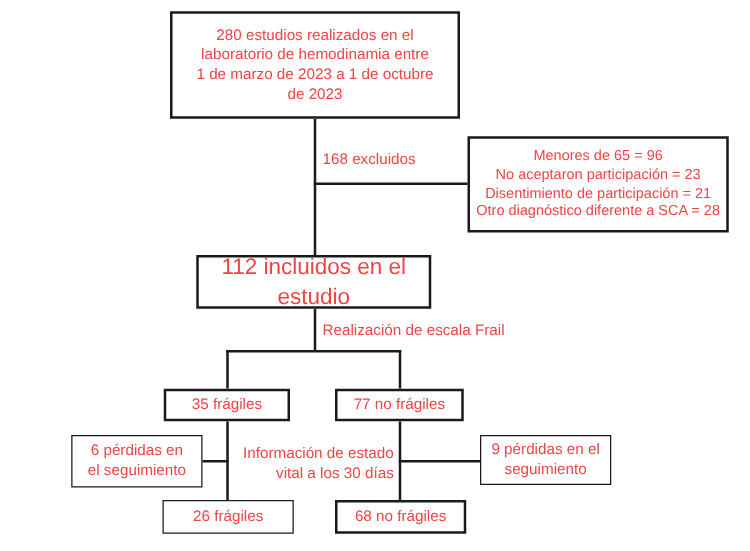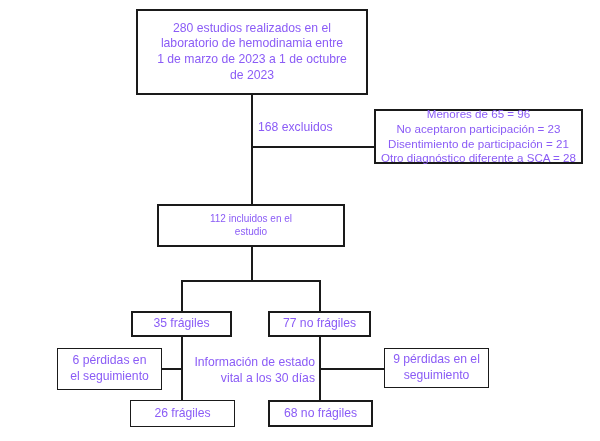--- a/index.html
+++ b/index.html
@@ -7,21 +7,21 @@
     margin: 0;
     padding: 0;
     background: #ffffff;
   }
   #canvas {
     position: relative;
     width: 600px;
     height: 441px;
     background: #ffffff;
     font-family: "Liberation Sans", "DejaVu Sans", sans-serif;
-    color: #8b5cf6;
+    color: #ef4444;
     overflow: hidden;
   }
   .box {
     position: absolute;
     box-sizing: border-box;
     background: #ffffff;
     border: 2px solid #1a1a1a;
     display: flex;
     align-items: center;
     justify-content: center;
@@ -61,30 +61,31 @@
 laboratorio de hemodinamia entre
 1 de marzo de 2023 a 1 de octubre
 de 2023</div>
 
   <div class="line vline" style="left:251px; top:95px; height:109px;"></div>
 
   <div class="line hline" style="left:251px; top:146px; width:125px;"></div>
 
   <div class="label left" style="left:258px; top:120px; width:112px; font-size:12.2px;">168 excluidos</div>
 
-  <div class="box" style="left:374px; top:109px; width:209px; height:55px; font-size:11.6px;">Menores de 65 = 96
+  <div class="box" style="left:374px; top:109px; width:209px; height:77px; font-size:11.6px;">Menores de 65 = 96
 No aceptaron participación = 23
 Disentimiento de participación = 21
 Otro diagnóstico diferente a SCA = 28</div>
 
-  <div class="box" style="left:157px; top:204px; width:188px; height:43px; font-size:10px;">112 incluidos en el
+  <div class="box" style="left:157px; top:204px; width:188px; height:43px; font-size:18px;">112 incluidos en el
 estudio</div>
 
   <div class="line vline" style="left:251px; top:247px; height:34px;"></div>
 
+  <div class="label left" style="left:258px; top:257px; width:180px; font-size:12.2px;">Realización de escala Frail</div>
 
   <div class="line hline" style="left:181px; top:280px; width:140px;"></div>
   <div class="line vline" style="left:181px; top:280px; height:31px;"></div>
   <div class="line vline" style="left:319px; top:280px; height:31px;"></div>
 
   <div class="box" style="left:131px; top:311px; width:101px; height:26px; font-size:12.2px;">35 frágiles</div>
 
   <div class="box" style="left:268px; top:311px; width:103px; height:26px; font-size:12.2px;">77 no frágiles</div>
 
   <div class="line vline" style="left:181px; top:337px; height:63px;"></div>

